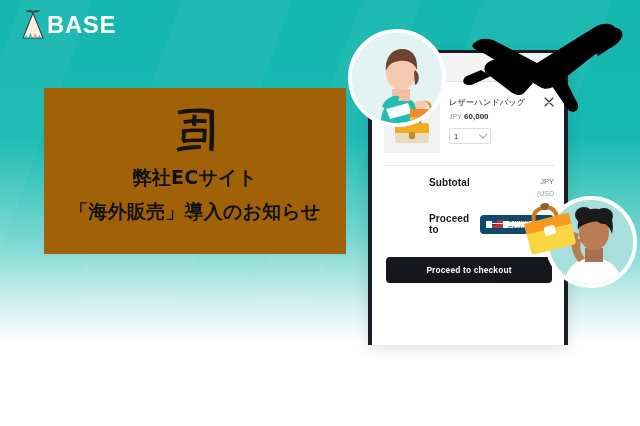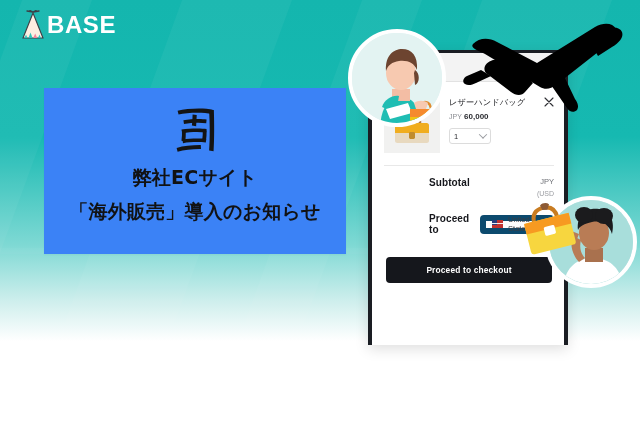--- a/index.html
+++ b/index.html
@@ -61,21 +61,21 @@
     font-family: "Liberation Sans", sans-serif;
   }
 
   
   .card {
     position: absolute;
     left: 44px;
     top: 88px;
     width: 302px;
     height: 166px;
-    background: #3b82f6;
+    background: #a16207;
     z-index: 30;
     display: flex;
     flex-direction: column;
     align-items: center;
     justify-content: flex-start;
     box-shadow: 0 1px 2px rgba(0,0,0,0.04);
   }
   .card-kanji {
     margin-top: 13px;
     height: 58px;

